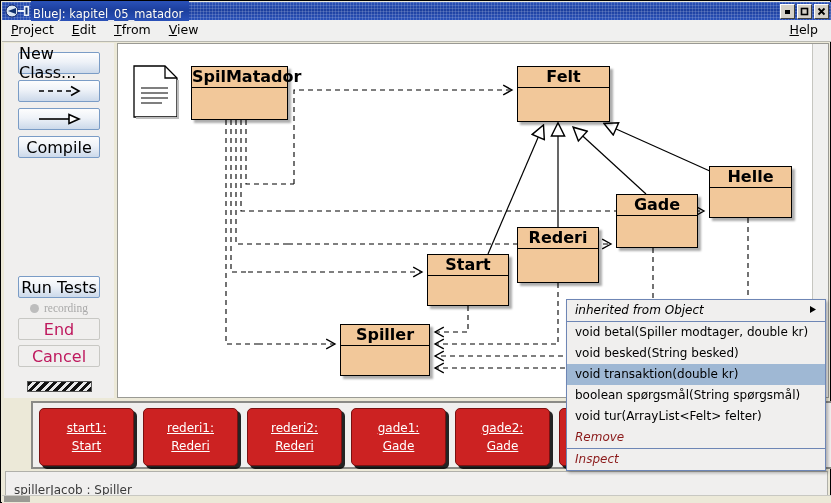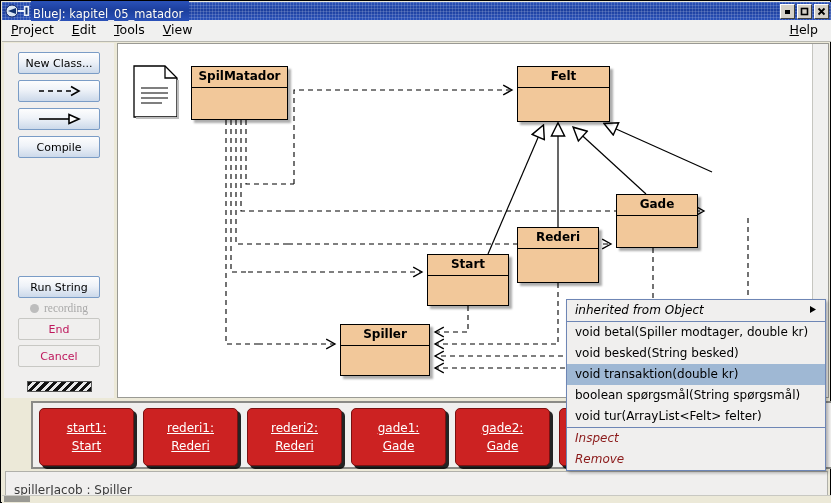--- a/index.html
+++ b/index.html
@@ -38,21 +38,21 @@
   .menu-item{font-size:12.5px;color:#000;padding:2px 9px;cursor:default;
       white-space:nowrap;}
   .menu-item .mn{text-decoration:underline;}
   .menu-right{margin-left:auto;margin-right:4px;}
 
   
   .leftpanel{position:absolute;left:3px;top:42px;width:110px;height:355px;
       background:#f0efee;}
   .btn{box-sizing:border-box;width:82px;height:22px;margin:0 auto;
       display:flex;align-items:center;justify-content:center;
-      font-size:11px;color:#000;
+      font-size:16px;color:#000;
       background:linear-gradient(to bottom,#fdfdfd 0%,#eef2f8 45%,#ccd9ea 100%);
       border:1px solid #7a9cc6;border-radius:2px;cursor:default;}
   .btn.arrowbtn{padding:0;}
   .btn.disabled{color:#be185d;background:#f0efee;border:1px solid #c8c8c4;}
   .spacer{height:9px;}
   .recording{display:flex;align-items:center;justify-content:center;gap:5px;
       font-size:11.5px;color:#a9a9a9;height:20px;font-family:Liberation Serif, serif;}
   .rec-dot{width:9px;height:9px;border-radius:50%;background:#bdbdbd;}
   .handle{width:63px;height:9px;margin:0 auto;
       background:repeating-linear-gradient(135deg,#111 0 3px,#e8e8e8 3px 6px);
@@ -61,21 +61,21 @@
   
   .diagram-wrap{position:absolute;left:116px;top:42px;width:712px;height:355px;
       background:#fff;border:1px solid #9a9a94;box-sizing:border-box;}
   .diagram{position:absolute;left:0;top:0;width:695px;height:353px;overflow:hidden;}
   .vscroll{position:absolute;right:0;top:0;width:15px;height:353px;
       background:#f0f0ef;border-left:1px solid #c6c6c0;}
 
   .clsbox{position:absolute;background:#f2c89a;border:1.5px solid #000;
       box-shadow:3px 3px 2px rgba(0,0,0,.32);box-sizing:border-box;}
   .clsbox .cname{height:20px;line-height:19px;text-align:center;
-      font-size:12px;font-weight:bold;color:#000;border-bottom:1.5px solid #000;}
+      font-size:16px;font-weight:bold;color:#000;border-bottom:1.5px solid #000;}
   .clsbox .cbody{height:100%;}
 
   .notefile{position:absolute;}
   svg.edges{position:absolute;left:0;top:0;width:695px;height:353px;
       pointer-events:none;}
 
   
   .popup{position:absolute;background:#f0efee;border:1px solid #6e86b5;
       z-index:60;font-size:12px;box-shadow:2px 2px 3px rgba(0,0,0,.28);}
   .pop-row{height:21px;line-height:21px;padding:0 8px;white-space:nowrap;
@@ -140,21 +140,21 @@
         <svg width="9" height="9" viewBox="0 0 9 9">
             <path d="M1.5 1.5 L7.5 7.5 M7.5 1.5 L1.5 7.5" stroke="#000" stroke-width="1.8"></path>
           </svg>
       </div>
     </div>
   </div>
 
   <div class="menubar">
     <div class="menu-item"><span class="mn">P</span><span>roject</span></div>
     <div class="menu-item"><span class="mn">E</span><span>dit</span></div>
-    <div class="menu-item"><span class="mn">T</span><span>ools</span></div>
+    <div class="menu-item"><span class="mn">T</span><span>from</span></div>
     <div class="menu-item"><span class="mn">V</span><span>iew</span></div>
     <div class="menu-item menu-right"><span class="mn">H</span><span>elp</span></div>
   </div>
 
   <div class="leftpanel">
     <div class="spacer"></div>
     <div class="btn">New Class...</div>
     <div style="height:6px"></div>
     <div class="btn arrowbtn">
       <svg width="56" height="14" viewBox="0 0 56 14">
@@ -167,21 +167,21 @@
       <svg width="56" height="14" viewBox="0 0 56 14">
         <path d="M8 7 H38" stroke="#000" stroke-width="1.6"></path>
         <path d="M38 2.5 L48 7 L38 11.5 Z" fill="#fff" stroke="#000" stroke-width="1.6"></path>
       </svg>
     </div>
     <div style="height:6px"></div>
     <div class="btn">Compile</div>
 
     <div style="height:118px"></div>
 
-    <div class="btn">Run String</div>
+    <div class="btn">Run Tests</div>
     <div class="recording">
       <span class="rec-dot"></span>
       <span>recording</span>
     </div>
     <div class="btn disabled">End</div>
     <div style="height:5px"></div>
     <div class="btn disabled">Cancel</div>
     <div style="height:14px"></div>
     <div class="handle"></div>
   </div>
@@ -245,20 +245,24 @@
       </div>
 
       <div class="clsbox" style="left:73px;top:22px;width:97px;height:54px;">
         <div class="cname">SpilMatador</div>
         <div class="cbody"></div>
       </div>
       <div class="clsbox" style="left:399px;top:22px;width:93px;height:56px;">
         <div class="cname">Felt</div>
         <div class="cbody"></div>
       </div>
+      <div class="clsbox" style="left:591px;top:122px;width:83px;height:52px;">
+        <div class="cname">Helle</div>
+        <div class="cbody"></div>
+      </div>
       <div class="clsbox" style="left:498px;top:150px;width:82px;height:54px;">
         <div class="cname">Gade</div>
         <div class="cbody"></div>
       </div>
       <div class="clsbox" style="left:399px;top:183px;width:82px;height:56px;">
         <div class="cname">Rederi</div>
         <div class="cbody"></div>
       </div>
       <div class="clsbox" style="left:309px;top:210px;width:82px;height:52px;">
         <div class="cname">Start</div>
@@ -314,17 +318,17 @@
         <svg width="8" height="9" viewBox="0 0 8 9">
             <path d="M1 1 L7 4.5 L1 8 Z" fill="#000"></path>
           </svg>
       </span>
     </div>
     <div class="pop-row">void betal(Spiller modtager, double kr)</div>
     <div class="pop-row">void besked(String besked)</div>
     <div class="pop-row sel">void transaktion(double kr)</div>
     <div class="pop-row">boolean spørgsmål(String spørgsmål)</div>
     <div class="pop-row">void tur(ArrayList&lt;Felt&gt; felter)</div>
+    <div class="pop-row action">Remove</div>
     <div class="pop-row action sep-top">Inspect</div>
-    <div class="pop-row action">Remove</div>
   </div>
 
 </div>
 
 </body></html>

